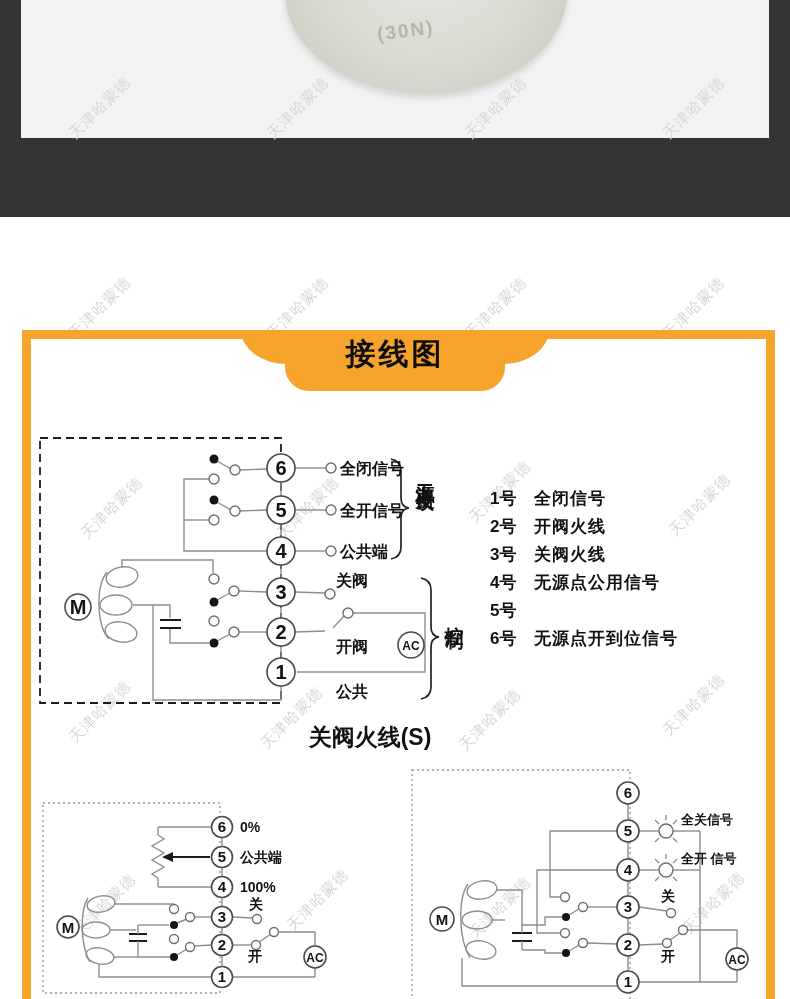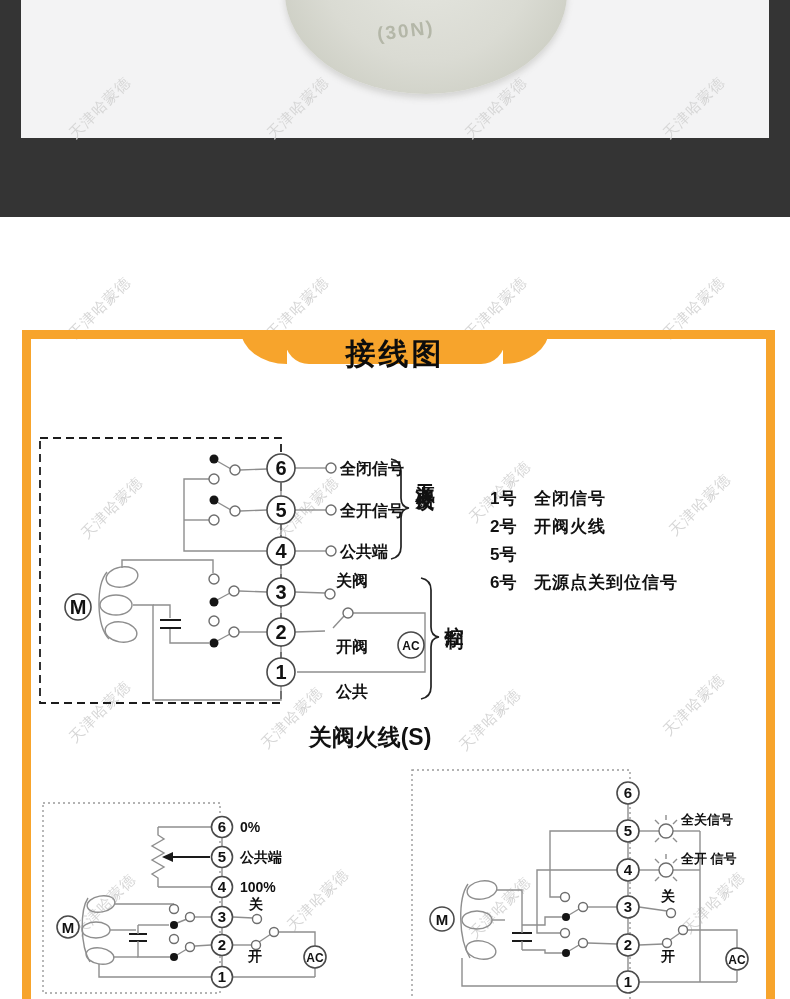--- a/index.html
+++ b/index.html
@@ -10,21 +10,21 @@
   .product{position:absolute;left:264px;top:-108px;width:282px;height:202px;border-radius:50%;
            background:radial-gradient(ellipse at 50% 28%, #e6e7e1 0%, #dadbd3 55%, #c4c6ba 100%);
            box-shadow:0 4px 6px rgba(120,120,110,.25);}
   .product-text{position:absolute;left:92px;top:128px;transform:rotate(-7deg);
            color:#b4b7a8;font-size:19px;font-weight:bold;letter-spacing:2px;}
   .wm-layer{position:absolute;left:0;top:0;width:790px;height:999px;z-index:3;pointer-events:none;}
   .wm{position:absolute;transform:translate(-50%,-50%) rotate(-45deg);color:#d6d6d6;
       font-size:15px;letter-spacing:1px;white-space:nowrap;}
   .yellow-box{position:absolute;left:22px;top:330px;width:753px;height:700px;box-sizing:border-box;
       border:9px solid #F7A42C;border-bottom:none;z-index:4;}
-  .banner{position:absolute;left:285px;top:330px;width:220px;height:34px;background:#F7A42C;
+  .banner{position:absolute;left:285px;top:330px;width:220px;height:61px;background:#F7A42C;
       border-radius:0 0 24px 24px;z-index:4;text-align:center;}
   .banner:before,.banner:after{content:"";position:absolute;top:0;width:46px;height:34px;background:#F7A42C;}
   .banner:before{left:-44px;border-radius:0 0 0 100%;}
   .banner:after{right:-44px;border-radius:0 0 100% 0;}
   .banner-title{font-size:30px;font-weight:bold;letter-spacing:3px;line-height:48px;color:#0d0d0d;}
   svg.diagrams{position:absolute;left:0;top:330px;z-index:5;}
   .wire{stroke:#8e8e8e;stroke-width:1.4;fill:none;}
   .blk{stroke:#1a1a1a;stroke-width:2;fill:none;}
   .dash{stroke:#1c1c1c;stroke-width:1.8;fill:none;stroke-dasharray:8 5;}
   .dots{stroke:#9b9b9b;stroke-width:1.4;fill:none;stroke-dasharray:2 3;}
@@ -322,19 +322,27 @@
 <div class="legend">
   <div class="legend-row">
       <span class="legend-num">1号</span>
       <span class="legend-text">全闭信号</span>
     </div>
   <div class="legend-row">
       <span class="legend-num">2号</span>
       <span class="legend-text">开阀火线</span>
     </div>
   <div class="legend-row">
+      <span class="legend-num">3号</span>
+      <span class="legend-text">关阀火线</span>
+    </div>
+  <div class="legend-row">
+      <span class="legend-num">4号</span>
+      <span class="legend-text">无源点公用信号</span>
+    </div>
+  <div class="legend-row">
       <span class="legend-num">5号</span>
     </div>
   <div class="legend-row">
       <span class="legend-num">6号</span>
-      <span class="legend-text">无源点关到位信号</span>
+      <span class="legend-text">无源点开到位信号</span>
     </div>
 </div>
 
 </body></html>

